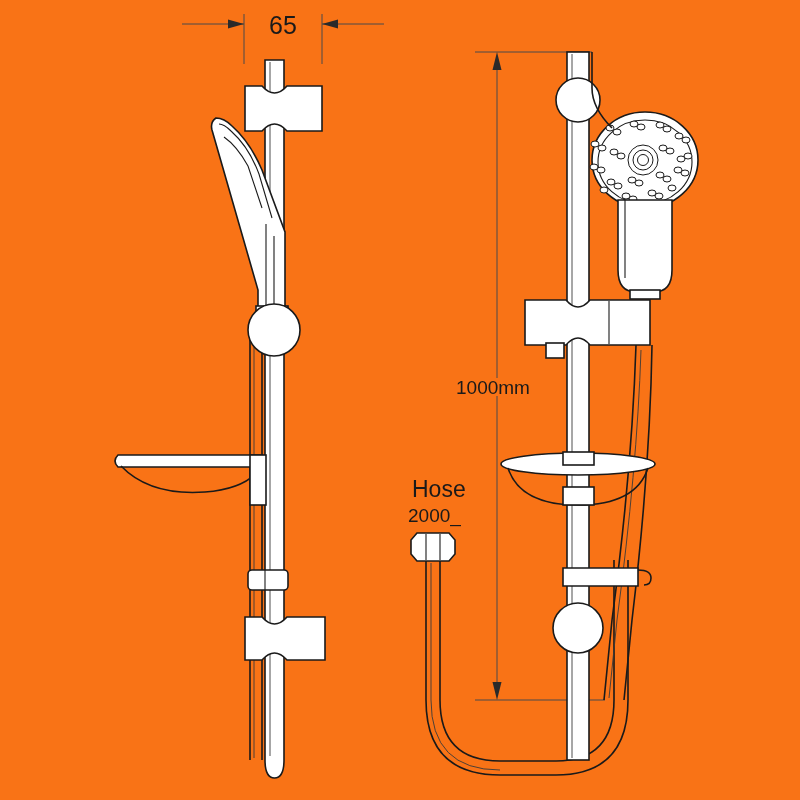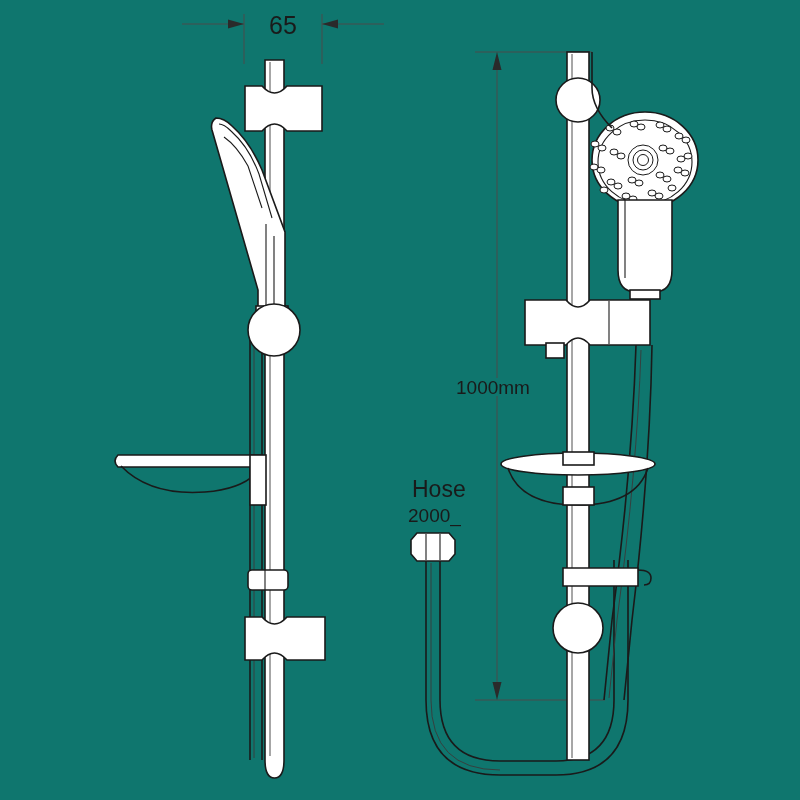--- a/index.html
+++ b/index.html
@@ -12,21 +12,21 @@
     width: 800px;
     height: 800px;
     overflow: hidden;
     font-family: "Liberation Sans", sans-serif;
     color: #1a1a1a;
   }
   #drawing-root {
     position: relative;
     width: 800px;
     height: 800px;
-    background: #0f766e;
+    background: #f97316;
   }
   svg.drawing {
     display: block;
     width: 800px;
     height: 800px;
   }
   .ln {
     fill: none;
     stroke: #1a1a1a;
     stroke-width: 1.6;

